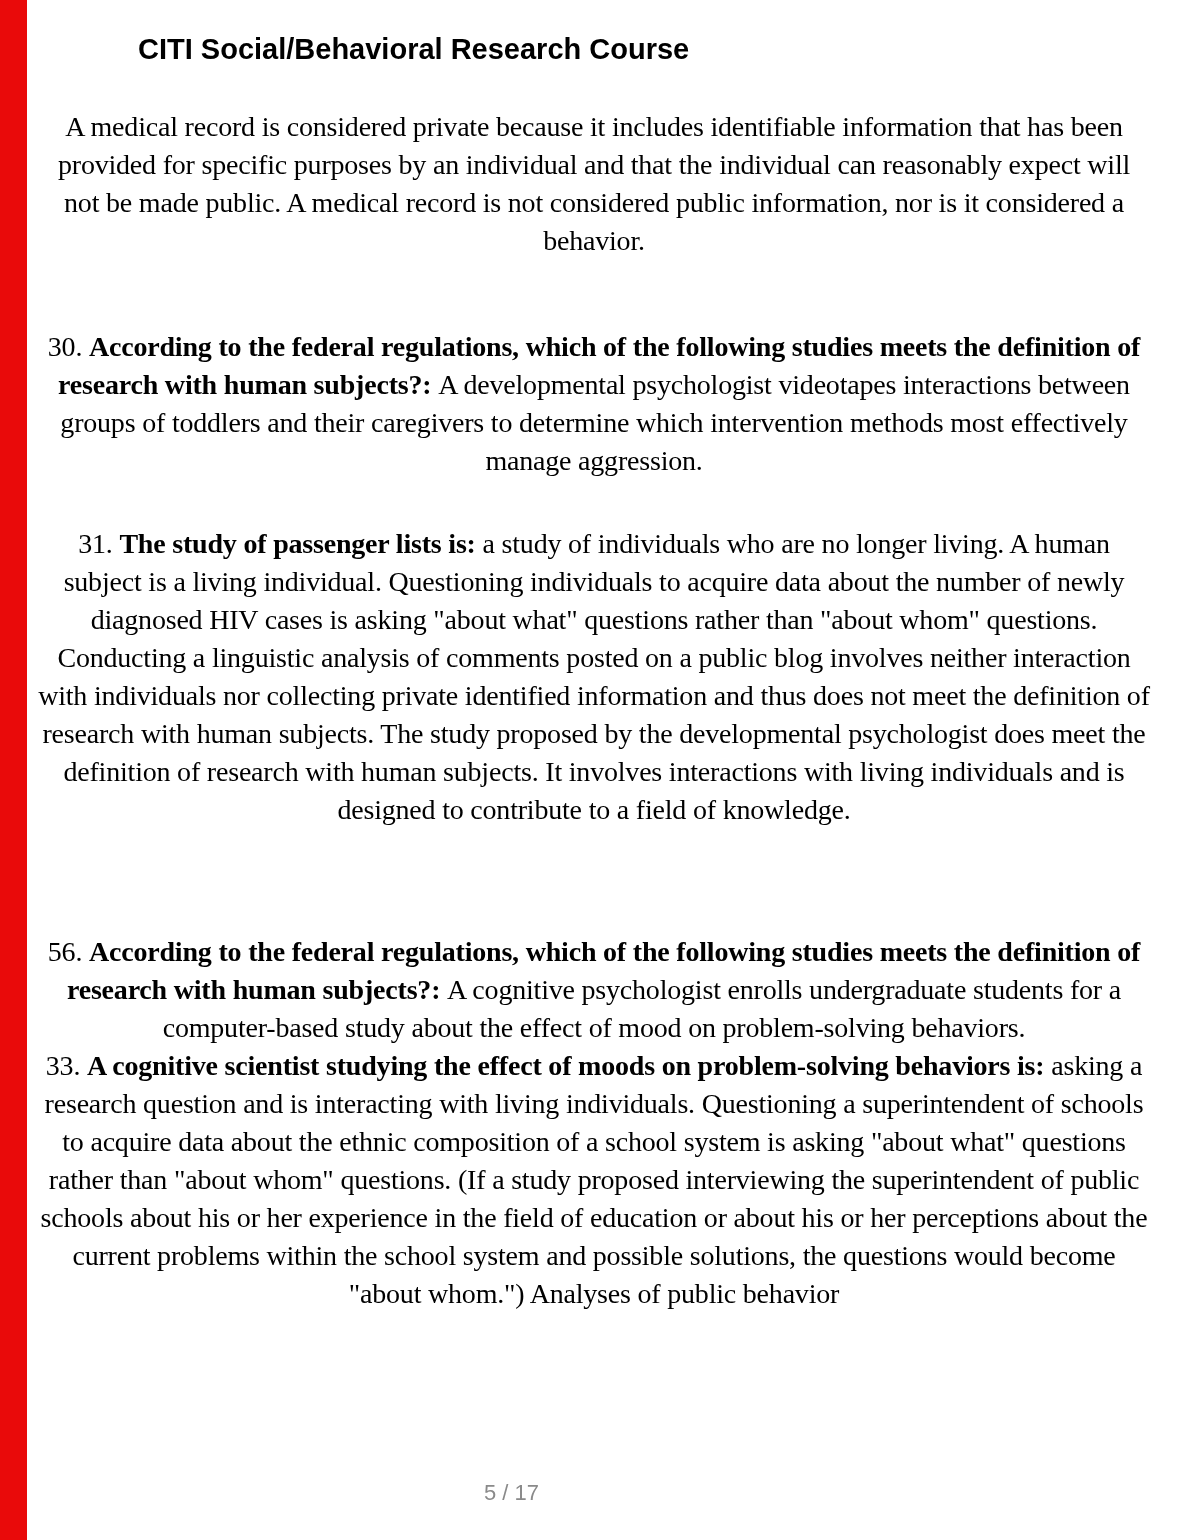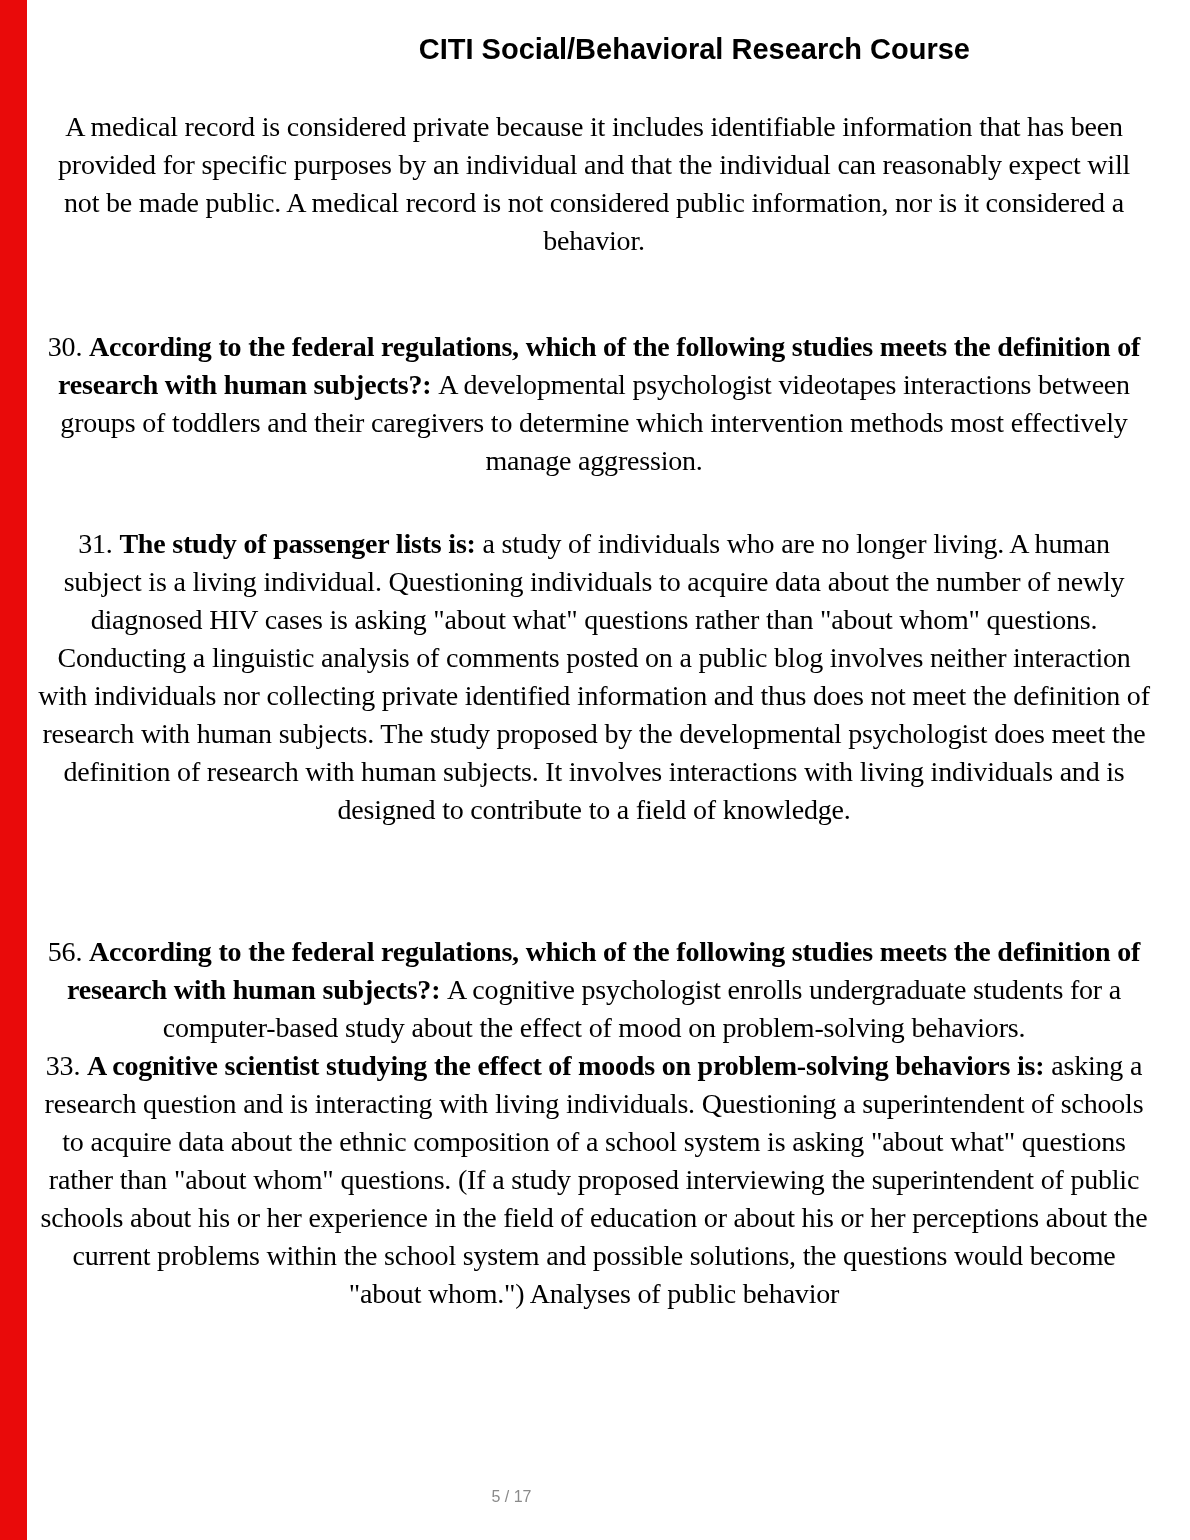--- a/index.html
+++ b/index.html
@@ -26,21 +26,21 @@
   .content {
     position: absolute;
     left: 38px;
     top: 0;
     width: 1112px;
   }
   .doc-title {
     font-size: 29px;
     line-height: 38px;
     font-weight: bold;
-    text-align: right;
+    text-align: left;
     margin: 30px 180px 40px 100px;
   }
   .para {
     font-size: 28px;
     line-height: 38px;
     margin: 0;
     text-align: center;
     letter-spacing: -0.2px;
     font-family: Liberation Serif, serif;
   }
@@ -50,21 +50,21 @@
   .item-30 { margin-top: 68px; }
   .item-31 { margin-top: 45px; }
   .item-32 { margin-top: 104px; }
   .item-33 { }
   .footer {
     position: absolute;
     left: 0;
     bottom: 34px;
     width: 1023px;
     text-align: center;
-    font-size: 16px;
+    font-size: 22px;
     color: #8a8a8a;
   }
 </style>
 </head>
 <body>
 
 <div class="accent-bar"></div>
 
 <div class="content">
 

